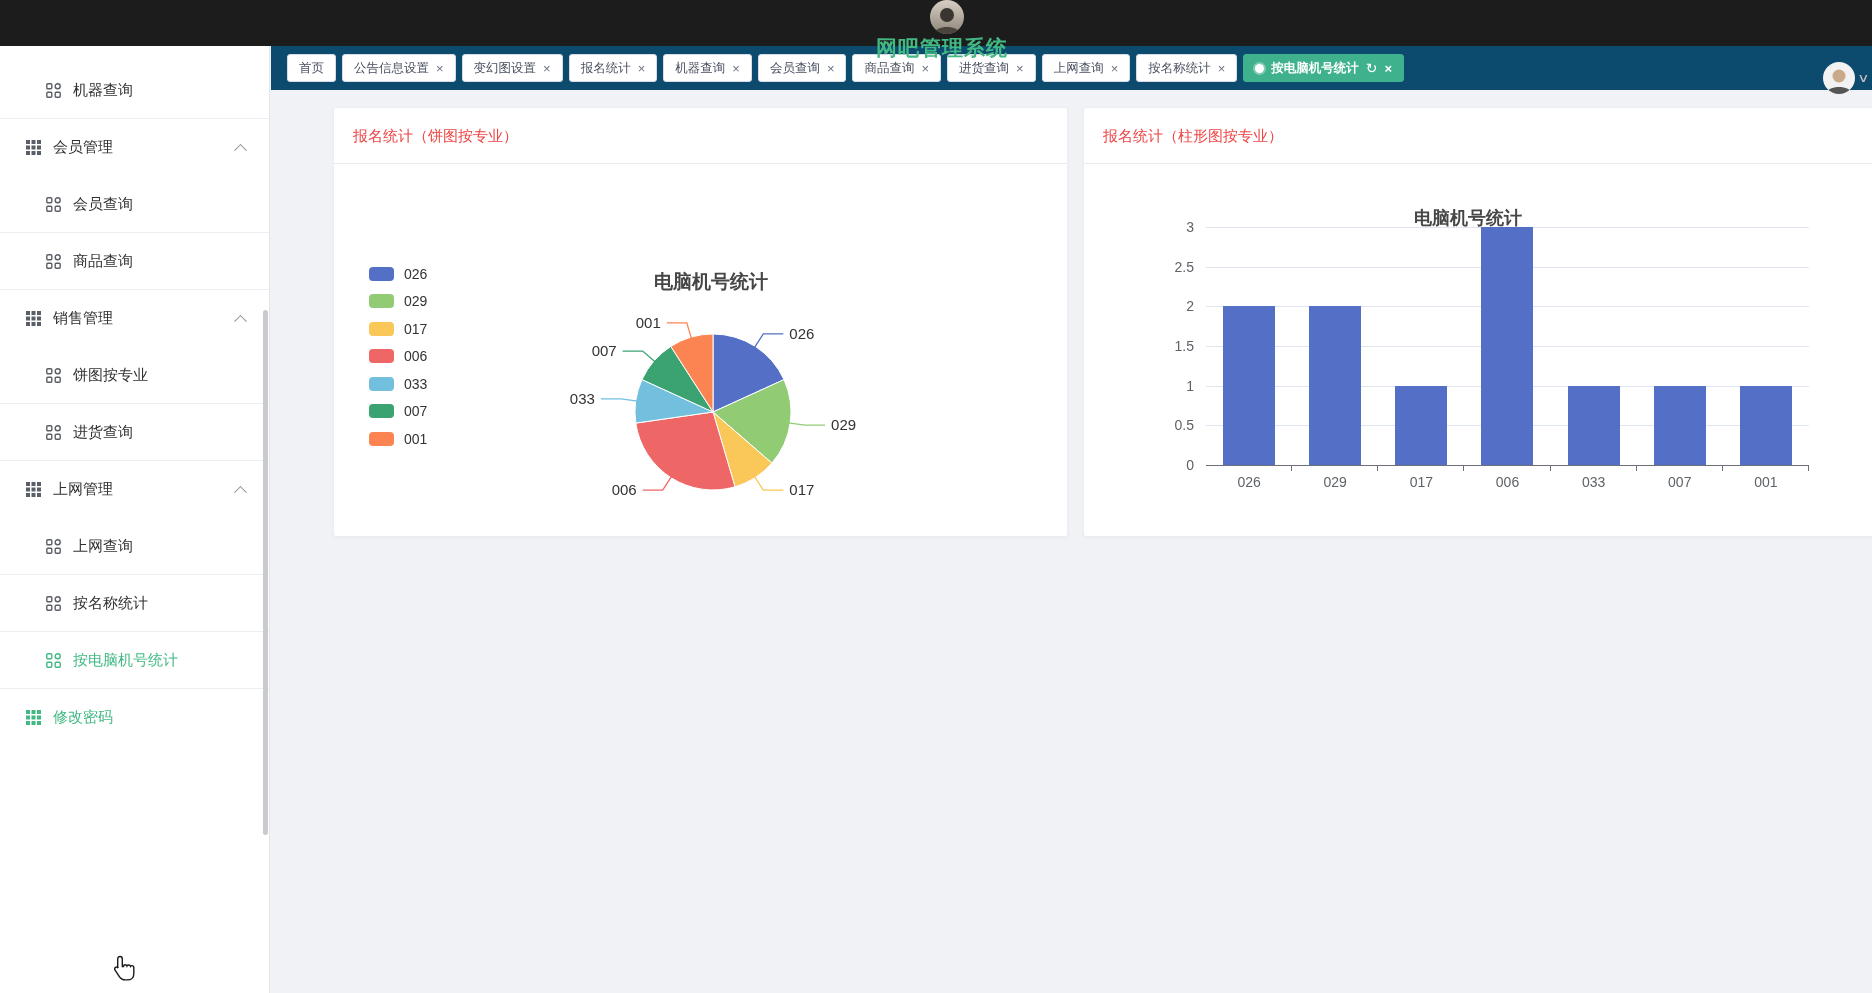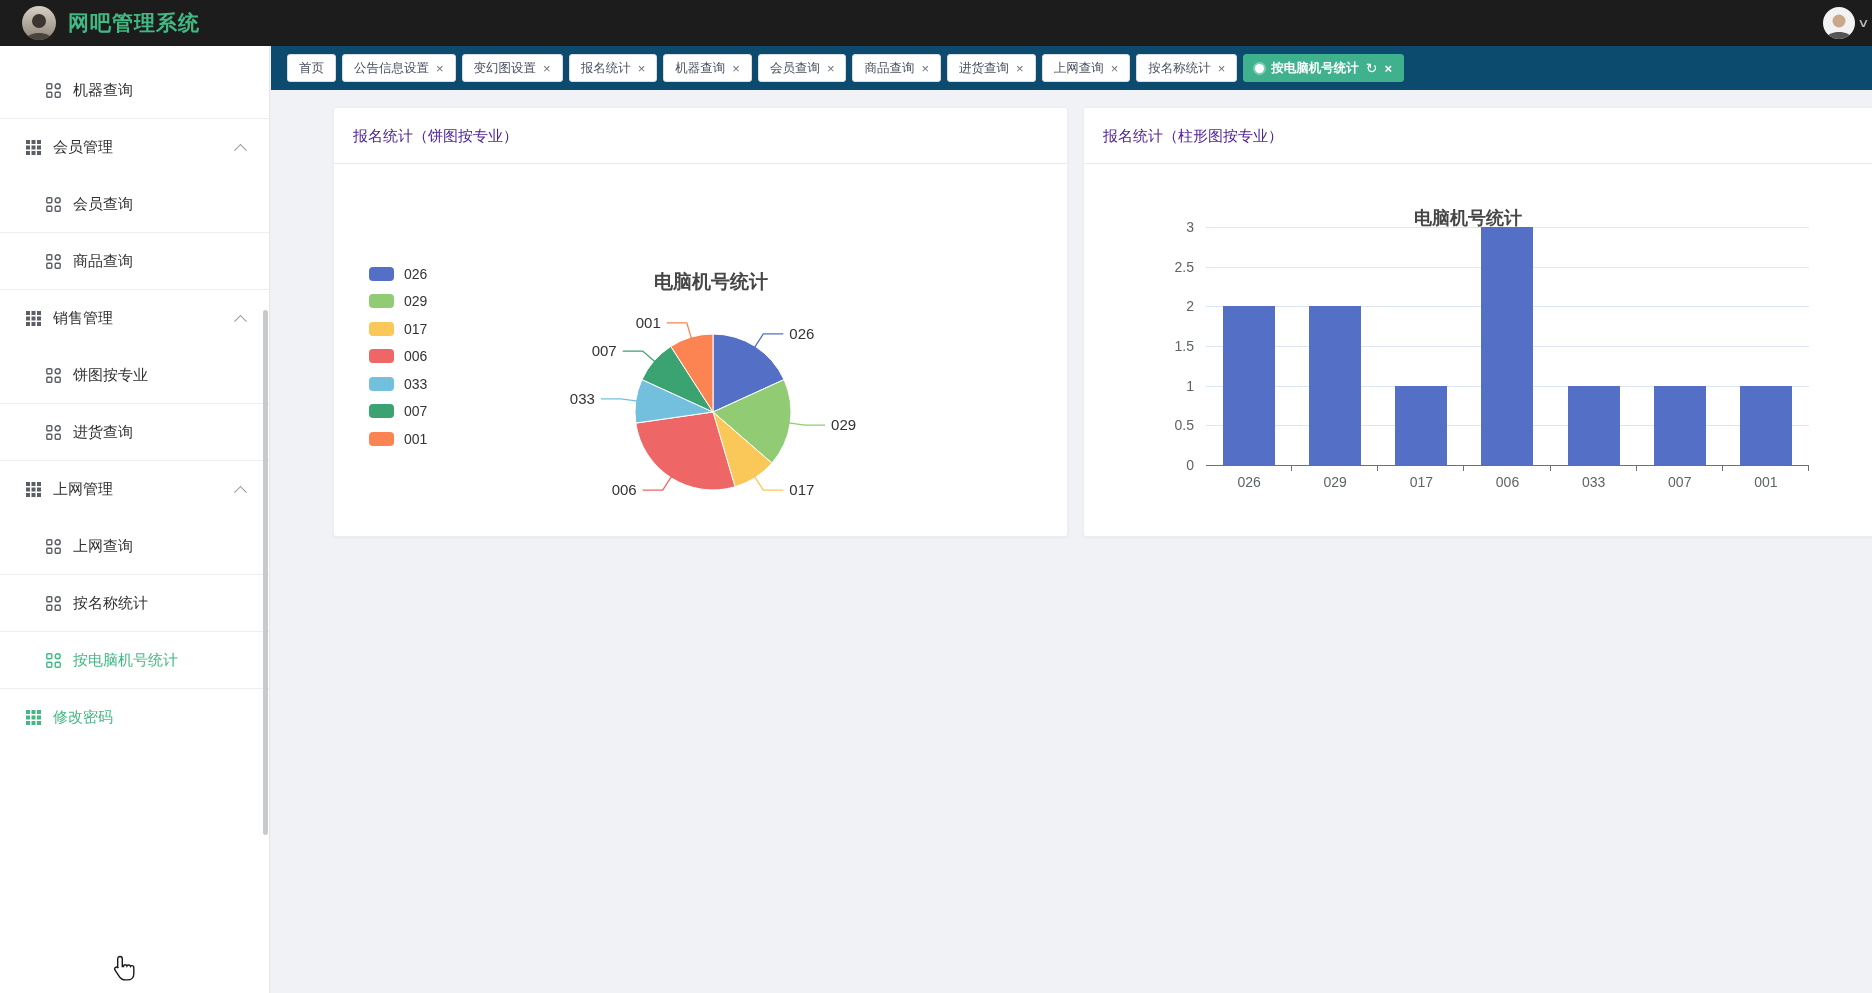--- a/index.html
+++ b/index.html
@@ -1,21 +1,21 @@
 <!DOCTYPE html>
 <html><head>
 <meta charset="utf-8">
 <style>
   * { margin:0; padding:0; box-sizing:border-box; }
   html,body { width:1872px; height:993px; overflow:hidden;
     font-family:"Liberation Sans","DejaVu Sans",sans-serif; background:#f0f2f5; }
 
   
   .header { position:absolute; left:0; top:0; width:1872px; height:46px;
-    background:#1c1c1c; display:flex; align-items:center; z-index:30; }
+    background:#1c1c1c; display:flex; align-items:center; z-index:30;flex-direction:column; }
   .header .avatar { width:34px; height:34px; border-radius:50%; margin-left:22px;
     background:linear-gradient(180deg,#d8cfc4,#8d8578); overflow:hidden; flex:none;
     display:flex; align-items:flex-end; justify-content:center; }
   .header .avatar svg { display:block; }
   .app-title { color:#42b983; font-size:21px; font-weight:bold; margin-left:12px; letter-spacing:1px; }
   .header-right { margin-left:auto; display:flex; align-items:center; margin-right:4px; }
   .avatar-sm { width:32px; height:32px; border-radius:50%; background:#f2f2f2; overflow:hidden;
     display:flex; align-items:flex-end; justify-content:center; }
   .caret { color:#bdbdbd; font-size:12px; margin-left:4px; transform:scaleX(1.4); }
 
@@ -50,21 +50,21 @@
   .tab .refresh { margin-left:7px; font-size:14px; font-weight:normal; }
 
   
   .content { position:absolute; left:270px; top:90px; width:1602px; height:903px;
     background:#f0f2f5; }
   .card { position:absolute; top:17px; background:#fff; border:1px solid #ebeef5;
     border-radius:3px; box-shadow:0 1px 3px rgba(0,0,0,.04); }
   .card-pie { left:63px;  width:735px; height:430px; }
   .card-bar { left:813px; width:800px; height:430px; }
   .card-head { height:56px; line-height:56px; padding-left:19px; font-size:15px;
-    color:#4c1d95; border-bottom:1px solid #e8eaec; }
+    color:#ef4444; border-bottom:1px solid #e8eaec; }
   .card-body { position:relative; height:372px; }
 
   .chart-title { position:absolute; font-size:18px; font-weight:bold; color:#464646; }
 
   
   .legend { position:absolute; left:35px; top:96px; }
   .legend-item { display:flex; align-items:center; height:27.5px; cursor:pointer; }
   .legend-swatch { width:25px; height:14px; border-radius:4px; flex:none; }
   .legend-label { margin-left:10px; font-size:14px; color:#333; }
 

